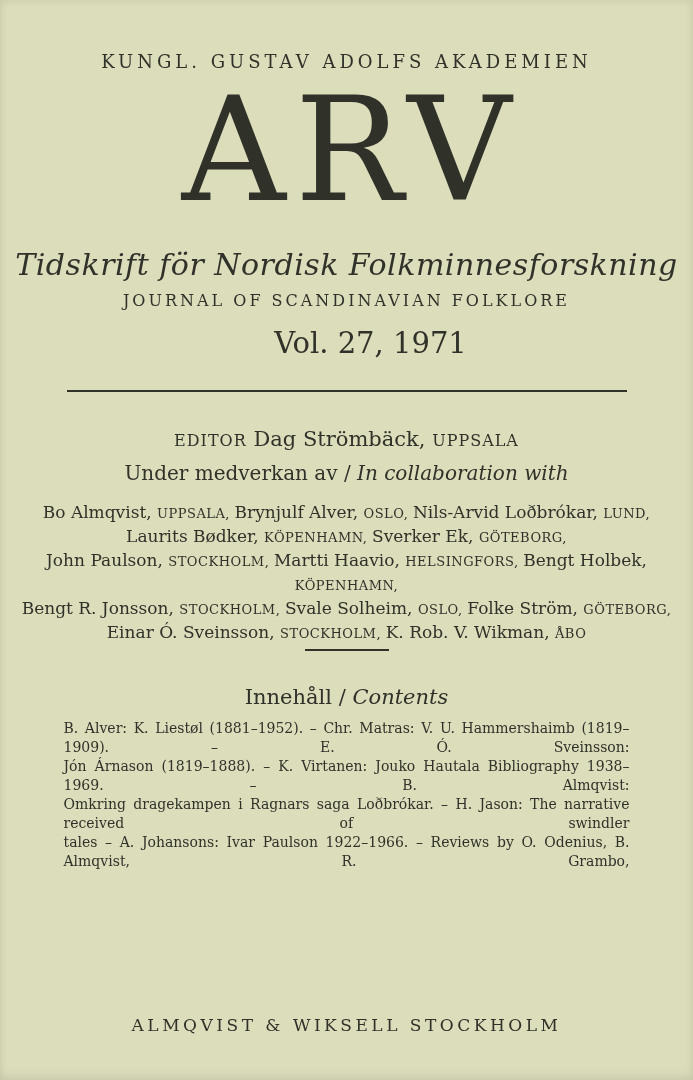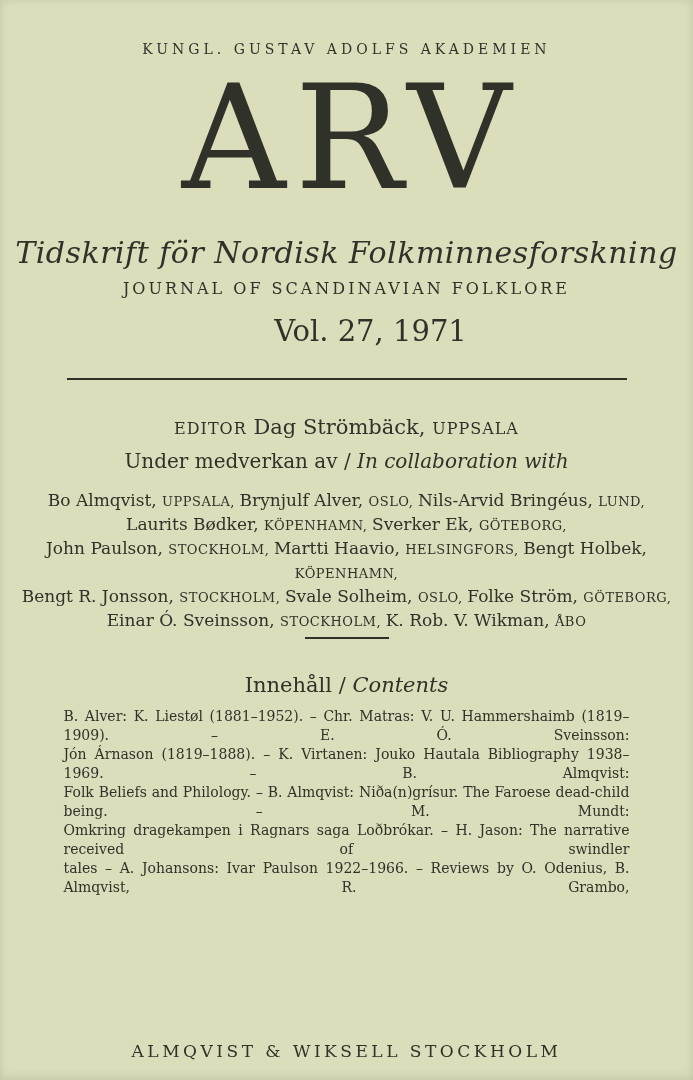--- a/index.html
+++ b/index.html
@@ -16,22 +16,22 @@
   .page {
     position: relative;
     width: 693px;
     height: 1080px;
     overflow: hidden;
     background: var(--paper);
     box-shadow: inset 0 -4px 10px rgba(60,60,40,0.10), inset 0 2px 6px rgba(60,60,40,0.05);
     text-align: center;
   }
   .academy {
-    padding-top: 38px;
-    font-size: 14px;
+    padding-top: 50px;
+    font-size: 18px;
     line-height: 23px;
     letter-spacing: 4px;
     font-weight: 500;
   }
   .title {
     margin-top: 2px;
     font-size: 144px;
     line-height: 150px;
     letter-spacing: 9px;
     font-weight: normal;
@@ -145,38 +145,37 @@
     <span class="sc">UPPSALA</span>
   </div>
 
   <div class="collab-intro">
     <span>Under medverkan av</span>
     <span>/</span>
     <span class="it">In collaboration with</span>
   </div>
 
   <div class="collaborators">
-      <div class="collab-line"><span>Bo Almqvist, </span> <span class="sc">UPPSALA, </span> <span>Brynjulf Alver, </span> <span class="sc">OSLO, </span> <span>Nils-Arvid Bringéus, </span> <span class="sc">LUND,</span> </div>
+      <div class="collab-line"><span>Bo Almqvist, </span> <span class="sc">UPPSALA, </span> <span>Brynjulf Alver, </span> <span class="sc">OSLO, </span> <span>Nils-Arvid Loðbrókar, </span> <span class="sc">LUND,</span> </div>
       <div class="collab-line"><span>Laurits Bødker, </span> <span class="sc">KÖPENHAMN, </span> <span>Sverker Ek, </span> <span class="sc">GÖTEBORG,</span> </div>
       <div class="collab-line"><span>John Paulson, </span> <span class="sc">STOCKHOLM, </span> <span>Martti Haavio, </span> <span class="sc">HELSINGFORS, </span> <span>Bengt Holbek, </span> <span class="sc">KÖPENHAMN,</span> </div>
       <div class="collab-line"><span>Bengt R. Jonsson, </span> <span class="sc">STOCKHOLM, </span> <span>Svale Solheim, </span> <span class="sc">OSLO, </span> <span>Folke Ström, </span> <span class="sc">GÖTEBORG,</span> </div>
       <div class="collab-line"><span>Einar Ó. Sveinsson, </span> <span class="sc">STOCKHOLM, </span> <span>K. Rob. V. Wikman, </span> <span class="sc">ÅBO</span> </div>
     </div>
 
   <hr class="rule-short">
 
   <div class="contents-heading">
     <span>Innehåll</span>
     <span>/</span>
     <span class="it">Contents</span>
   </div>
 
   <div class="contents-paragraph">
       <div class="contents-line just">B. Alver: K. Liestøl (1881–1952). – Chr. Matras: V. U. Hammershaimb (1819–1909). – E. Ó. Sveinsson:</div>
       <div class="contents-line just">Jón Árnason (1819–1888). – K. Virtanen: Jouko Hautala Bibliography 1938–1969. – B. Almqvist:</div>
-      <div class="contents-line just">Folk Beliefs and Philology. – B. Almqvist: Niða(n)grísur. The Faroese dead-child being. – M. Mundt:</div>
       <div class="contents-line just">Omkring dragekampen i Ragnars saga Loðbrókar. – H. Jason: The narrative received of swindler</div>
       <div class="contents-line just">tales – A. Johansons: Ivar Paulson 1922–1966. – Reviews by O. Odenius, B. Almqvist, R. Grambo,</div>
     </div>
 
   <div class="publisher">ALMQVIST &amp; WIKSELL STOCKHOLM</div>
 
 </div>
 
 </body></html>

